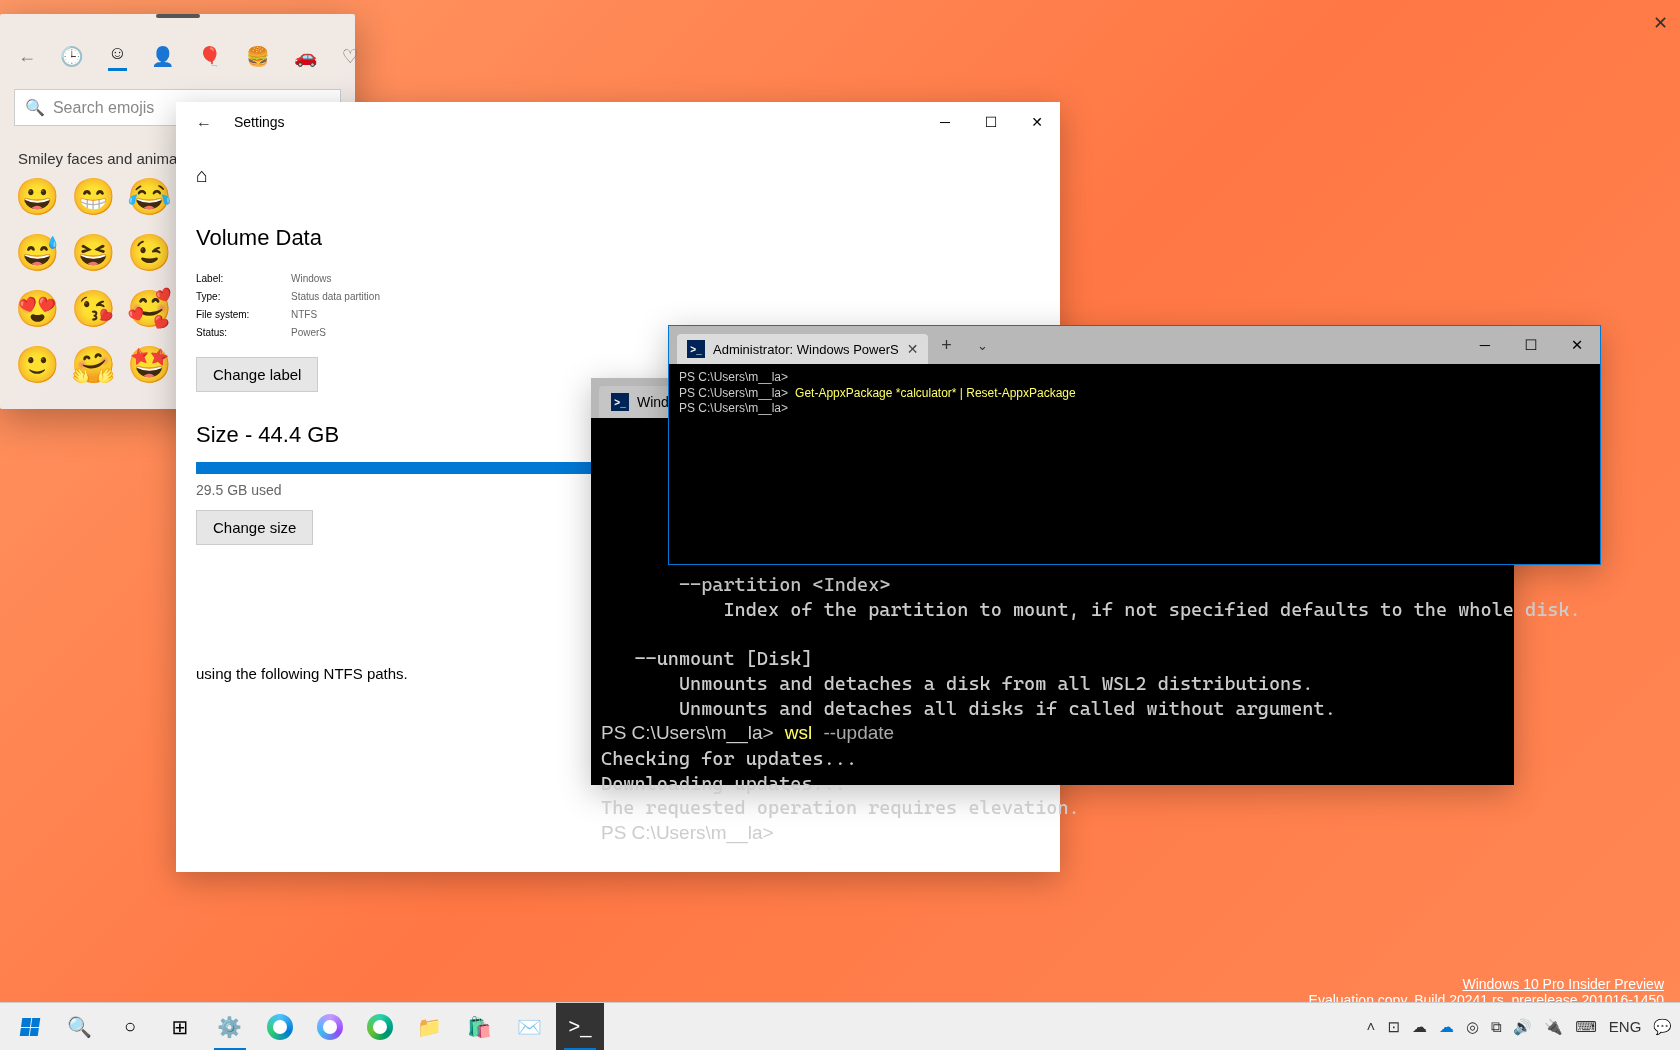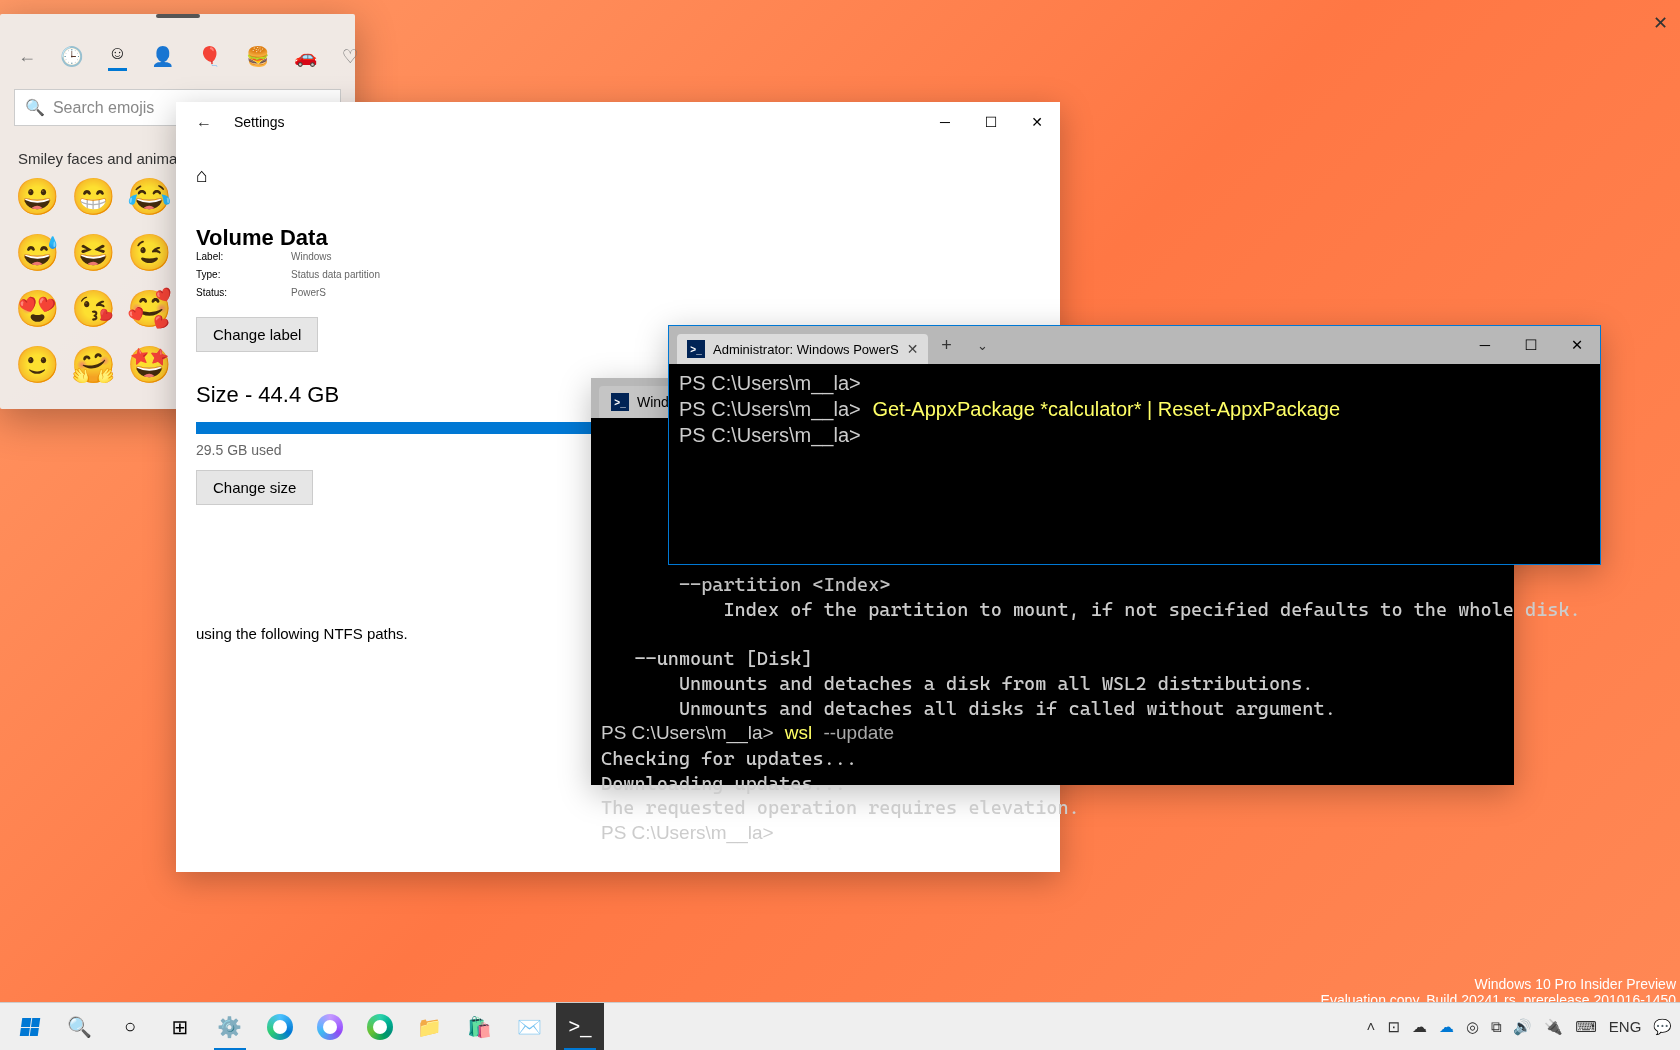--- a/index.html
+++ b/index.html
@@ -14,21 +14,21 @@
 .win-btns { display: flex; margin-left: auto; }
 .win-btn { width: 46px; height: 40px; display: flex; align-items: center; justify-content: center; color: #000; }
 
 
 #settings { left: 176px; top: 102px; width: 884px; height: 770px; }
 #settings .titlebar { padding-left: 20px; font-size: 14px; }
 #settings .back { margin-right: 22px; font-size: 16px; color: #333; }
 #settings .body { padding: 22px 20px; }
 #settings .hdr { display: flex; align-items: center; gap: 18px; font-size: 32px; font-weight: 400; margin-bottom: 38px; }
 #settings .home-icon { font-size: 20px; }
-#settings h2 { font-size: 22px; font-weight: 700; }
+#settings h2 { font-size: 22px; font-weight: 400; margin-bottom: 22px; }
 #settings .row { display: flex; margin-bottom: 7px; font-size: 10px; }
 #settings .row .lbl { width: 95px; color: #000; }
 #settings .row .val { color: #666; }
 #settings .btn { display: inline-block; background: #e6e6e6; border: 1px solid #ccc; padding: 8px 16px; font-size: 15px; margin-top: 12px; }
 #settings .size-h { font-size: 22px; font-weight: 400; margin-top: 30px; margin-bottom: 14px; }
 #settings .bar { height: 12px; background: #ccc; position: relative; margin-bottom: 8px; }
 #settings .bar .fill { position: absolute; left: 0; top: 0; height: 100%; background: #0078d4; }
 #settings .bar-row { display: flex; justify-content: space-between; color: #666; font-size: 14px; }
 #settings .bodytext { font-size: 15px; margin-top: 20px; }
 
@@ -39,39 +39,39 @@
 #term-bg .content { padding: 6px 10px; font-family: 'Cascadia Mono', Consolas, monospace; font-size: 19px; white-space: pre; line-height: 1.3; }
 
 
 #term-fg { left: 668px; top: 325px; width: 933px; height: 240px; background: #000; border: 1px solid #0078d4; }
 #term-fg .tabbar { background: #b8b8b8; height: 38px; display: flex; align-items: center; }
 #term-fg .tab { background: #dcdcdc; height: 30px; margin-top: 8px; display: flex; align-items: center; padding: 0 10px; font-size: 13px; color: #000; border-radius: 4px 4px 0 0; margin-left: 8px; gap: 8px; }
 #term-fg .tab .ps-icon { width: 18px; height: 18px; background: #012456; color: #fff; font-size: 10px; display: inline-flex; align-items: center; justify-content: center; font-weight: bold; }
 #term-fg .tab .x { font-size: 14px; color: #444; }
 #term-fg .addtab { width: 36px; text-align: center; font-size: 18px; color: #333; }
 #term-fg .win-btns .win-btn { height: 36px; }
-#term-fg .content { padding: 6px 10px; font-family: 'Cascadia Mono', Consolas, monospace; font-size: 20px; white-space: pre; line-height: 1.3; color: #ccc; }
+#term-fg .content { padding: 6px 10px; font-family: 'Cascadia Mono', Consolas, monospace; font-size: 12px; white-space: pre; line-height: 1.3; color: #ccc; }
 .ps-prompt { color: #ccc; }
 .ps-cmd { color: #ffff66; }
 .ps-arg { color: #aaa; }
 
 
 #emoji { left: 14px; top: 555px; width: 355px; height: 395px; background: rgba(240,235,232,0.97); border-radius: 2px; box-shadow: 0 10px 40px rgba(0,0,0,0.3); }
 #emoji .handle { width: 44px; height: 4px; background: #555; border-radius: 2px; margin: 14px auto 0; }
 #emoji .close { position: absolute; right: 12px; top: 12px; font-size: 18px; color: #333; }
 #emoji .cats { display: flex; gap: 24px; padding: 24px 18px 10px; color: #777; font-size: 19px; align-items: center; }
 #emoji .cats .active { color: #222; border-bottom: 3px solid #0078d4; padding-bottom: 4px; }
 #emoji .back { font-size: 18px; }
 #emoji .search { margin: 8px 14px; background: #fff; border: 1px solid #ccc; display: flex; align-items: center; padding: 8px 10px; gap: 8px; font-size: 16px; color: #888; }
 #emoji .sect { padding: 16px 18px 6px; font-size: 15px; color: #333; }
 #emoji .grid { display: grid; grid-template-columns: repeat(6, 1fr); gap: 8px; padding: 0 14px; font-size: 36px; line-height: 1.15; }
 #emoji .grid span { display: flex; align-items: center; justify-content: center; height: 48px; }
 
 
-#watermark { position: absolute; right: 4px; bottom: 42px; text-align: right; color: #fff; font-size: 14px; }
+#watermark { position: absolute; right: 16px; bottom: 42px; text-align: right; color: #fff; font-size: 14px; text-decoration: underline; }
 
 
 #taskbar { position: absolute; left: 0; right: 0; bottom: 0; height: 48px; background: #efefef; display: flex; align-items: center; border-top: 1px solid #ccc; }
 #taskbar .tb-items { display: flex; align-items: center; gap: 2px; padding-left: 6px; }
 #taskbar .tb-item { width: 48px; height: 48px; display: flex; align-items: center; justify-content: center; font-size: 20px; position: relative; }
 #taskbar .tb-item.active::after { content: ''; position: absolute; bottom: 0; left: 8px; right: 8px; height: 3px; background: #0078d4; }
 #taskbar .tray { margin-left: auto; display: flex; align-items: center; gap: 12px; padding-right: 8px; font-size: 14px; color: #333; }
 #taskbar .tray span { font-size: 15px; }
 .start-icon { display: grid; grid-template-columns: 1fr 1fr; gap: 1px; width: 18px; height: 18px; transform: skewX(-8deg); }
 .start-icon div { background: #0078d4; }
@@ -96,20 +96,24 @@
       <span class="home-icon">⌂</span>
     </div>
     <h2>Volume Data</h2>
     <div class="row">
         <span class="lbl">Label:</span>
         <span class="val">Windows</span>
       </div>
     <div class="row">
         <span class="lbl">Type:</span>
         <span class="val">Status data partition</span>
+      </div>
+    <div class="row">
+        <span class="lbl">File system:</span>
+        <span class="val">NTFS</span>
       </div>
     <div class="row">
         <span class="lbl">Status:</span>
         <span class="val">PowerS</span>
       </div>
     <div class="btn">Change label</div>
     <div class="size-h">Size - 44.4 GB</div>
     <div class="bar">
         <div class="fill" style="width:66%"></div>
       </div>

